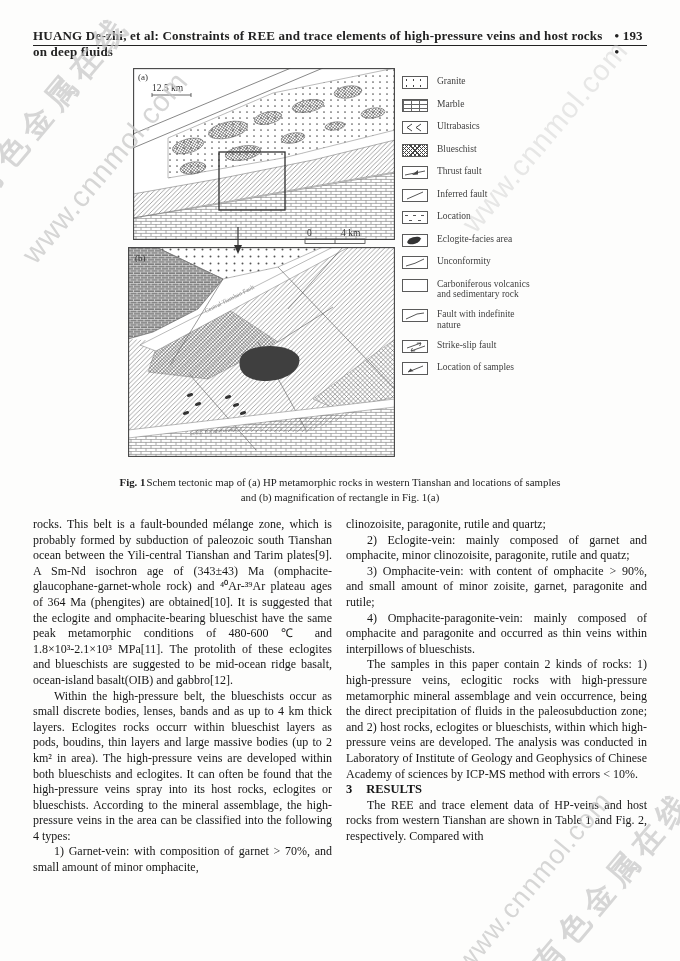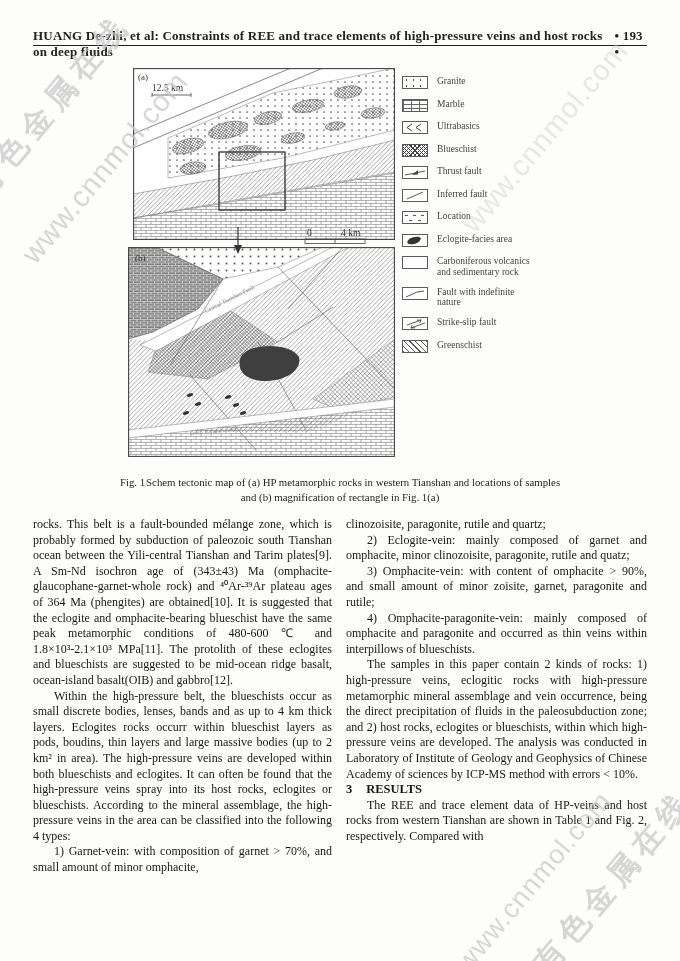--- a/index.html
+++ b/index.html
@@ -21,21 +21,21 @@
   .sw svg{display:block;width:24px;height:11px;}
   .sw-granite{background-image:radial-gradient(#444 .9px, transparent 1.1px);background-size:7px 6px;}
   .sw-marble{background-image:linear-gradient(#666 .8px,transparent .8px),linear-gradient(90deg,#666 .8px,transparent .8px);background-size:8px 4px;}
   .sw-blueschist{background-image:repeating-linear-gradient(45deg,#444 0 .8px,transparent .8px 3px),repeating-linear-gradient(-45deg,#444 0 .8px,transparent .8px 3px);}
   .sw-mylonite{background-image:repeating-linear-gradient(90deg,#555 0 3px,transparent 3px 8px),repeating-linear-gradient(90deg,transparent 0 4px,#555 4px 7px,transparent 7px 9px);background-size:22px 1.2px,22px 1.2px;background-position:2px 3px,2px 8px;background-repeat:repeat-x;}
   .sw-precambrian{background:#818181;background-image:linear-gradient(#fff .8px,transparent .8px),linear-gradient(90deg,#fff .8px,transparent .8px);background-size:6px 3.5px;}
   .sw-greenschist{background-image:repeating-linear-gradient(45deg,#555 0 .8px,transparent .8px 4px);}
   .sw-carb{background:#fff;}
   
   .cap{position:absolute;left:40px;top:476px;width:600px;text-align:center;font-size:10.8px;color:#1d1d1d;}
-  .cap .tag{font-weight:normal;margin-right:1px;}
+  .cap .tag{font-weight:bold;margin-right:1px;}
   .cap-l2{margin-top:3px;}
   
   .col{position:absolute;top:517px;font-size:12px;line-height:15.6px;text-align:justify;color:#161616;}
   .col-l{left:33px;width:299px;}
   .col-r{left:346px;width:301px;}
   .col p{margin:0;}
   .ind{text-indent:21px;}
   .heading{display:flex;gap:14px;font-weight:bold;font-size:12.5px;margin:15px 0 14px 0;text-indent:0;}
   
   .wm{position:absolute;pointer-events:none;user-select:none;white-space:nowrap;z-index:6;
@@ -194,20 +194,28 @@
     </div>
     <div class="leg-row">
       <span class="sw">
         <svg viewBox="0 0 24 11">
             <ellipse cx="11" cy="5.5" rx="7" ry="3.3" transform="rotate(-18 11 5.5)" fill="#333"></ellipse>
           </svg>
       </span>
       <span class="leg-label">Eclogite-facies area</span>
     </div>
     <div class="leg-row">
+      <span class="sw">
+        <svg viewBox="0 0 24 11">
+            <path d="M3,9 Q12,7 21,2" stroke="#444" stroke-width=".9" fill="none"></path>
+          </svg>
+      </span>
+      <span class="leg-label">Unconformity</span>
+    </div>
+    <div class="leg-row">
       <span class="sw sw-carb"></span>
       <span class="leg-label">Carboniferous volcanics and sedimentary rock</span>
     </div>
     <div class="leg-row">
       <span class="sw">
         <svg viewBox="0 0 24 11">
             <path d="M3,9 L14,4 L21,3" stroke="#444" stroke-width=".9" fill="none"></path>
           </svg>
       </span>
       <span class="leg-label">Fault with indefinite nature</span>
@@ -215,22 +223,27 @@
     <div class="leg-row">
       <span class="sw">
         <svg viewBox="0 0 24 11">
           <path d="M4,7 L18,2 M18,2 L13.8,2.2 M18,2 L16.6,5" stroke="#444" stroke-width=".9" fill="none"></path>
           <path d="M8,10 L22,5 M8,10 L12.2,9.8 M8,10 L9.4,7" stroke="#444" stroke-width=".9" fill="none"></path>
         </svg>
       </span>
       <span class="leg-label">Strike-slip fault</span>
     </div>
     <div class="leg-row">
-      <span class="sw sw-greenschist"></span>
-      <span class="leg-label">Greenschist</span>
+      <span class="sw">
+        <svg viewBox="0 0 24 11">
+            <path d="M5,9 L20,3" stroke="#444" stroke-width=".9" fill="none"></path>
+            <polygon points="5,9 10.5,8.2 7.5,5.6" fill="#444"></polygon>
+          </svg>
+      </span>
+      <span class="leg-label">Location of samples</span>
     </div>
   </div>
 
   <div class="cap">
     <div>
       <span class="tag">Fig. 1</span><span>Schem tectonic map of (a) HP metamorphic rocks in western Tianshan and locations of samples</span>
     </div>
     <div class="cap-l2">and (b) magnification of rectangle in Fig. 1(a)</div>
   </div>
 

